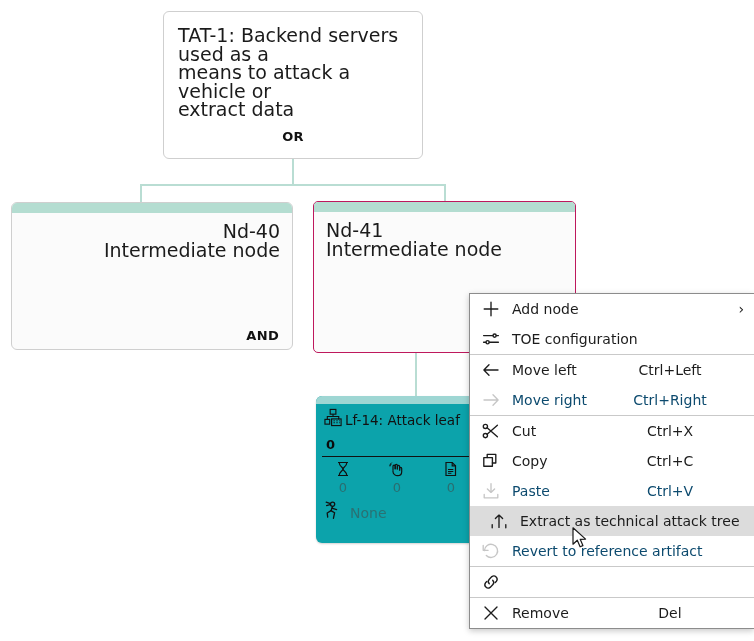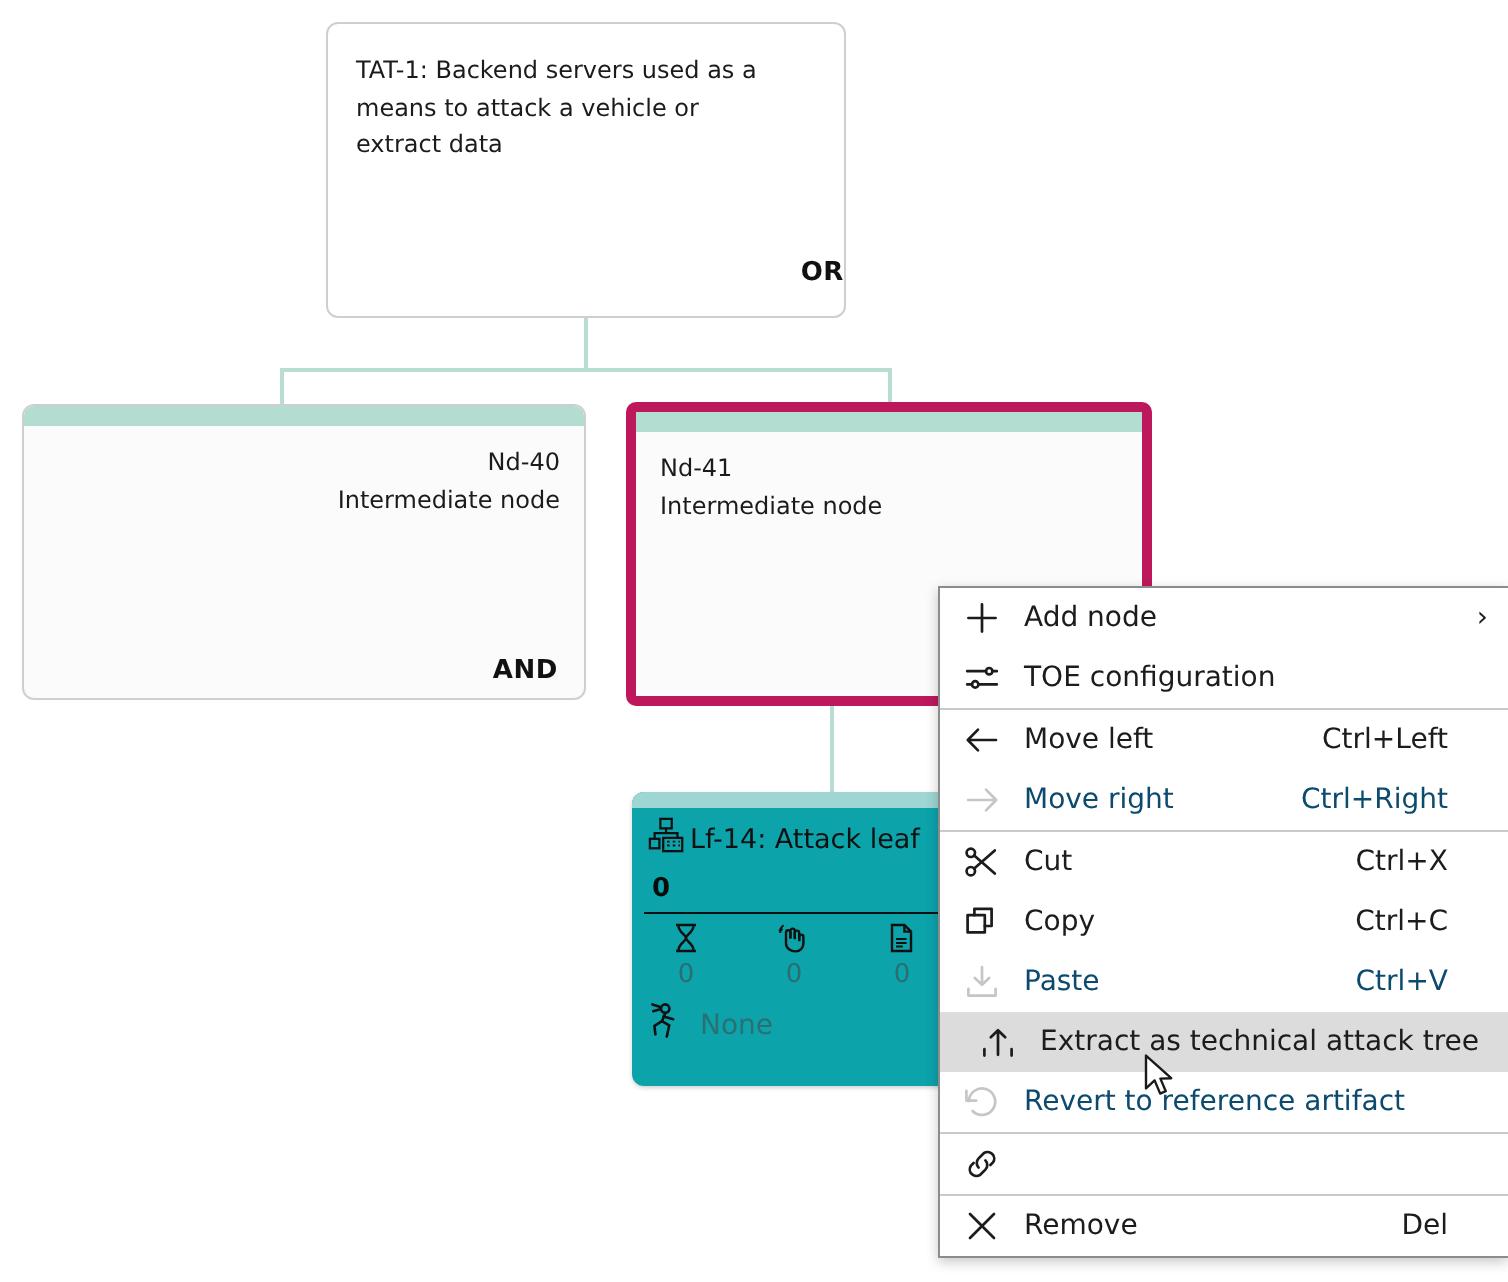--- a/index.html
+++ b/index.html
@@ -35,58 +35,58 @@
     box-sizing: border-box;
     background: #fbfbfb;
     border: 1px solid #cfcfcf;
     border-radius: 6px;
     overflow: hidden;
   }
   .node.root {
     background: #ffffff;
   }
   .node.selected {
-    border: 5px solid #be185d;
+    border: 1px solid #be185d;
     border-radius: 5px;
   }
   .node-header {
     height: 10px;
     background: #b4ddd1;
     width: 100%;
   }
   .node-body {
     position: relative;
     height: calc(100% - 10px);
     padding: 9px 12px 0 12px;
     box-sizing: border-box;
   }
   .node.root .node-body {
     height: 100%;
     padding: 14px 14px 0 14px;
   }
   .node-title {
-    font-size: 12px;
+    font-size: 19px;
     line-height: 18.5px;
     color: #1b1b1b;
     white-space: pre-line;
   }
   .node-gate {
     position: absolute;
     right: 13px;
     bottom: 6px;
     font-size: 13px;
     font-weight: bold;
     color: #111111;
     letter-spacing: 0.3px;
   }
   .node.root .node-gate {
     right: auto;
     left: 0;
     width: 100%;
-    text-align: right;
+    text-align: center;
     bottom: 14px;
   }
 
   
   #leaf {
     position: absolute;
     box-sizing: border-box;
     background: #0ca3ab;
     border-radius: 6px;
     overflow: hidden;
@@ -187,21 +187,21 @@
     justify-content: flex-start;
   }
   .mi-label {
     flex: 1 1 auto;
     padding-left: 6px;
     white-space: nowrap;
   }
   .mi-accel {
     flex: 0 0 auto;
     width: 108px;
-    text-align: right;
+    text-align: center;
     font-size: 14px;
   }
   .mi-arrow {
     flex: 0 0 auto;
     width: 20px;
     text-align: right;
     font-size: 14px;
     color: #1c1c1c;
   }
   .mi-sep {

